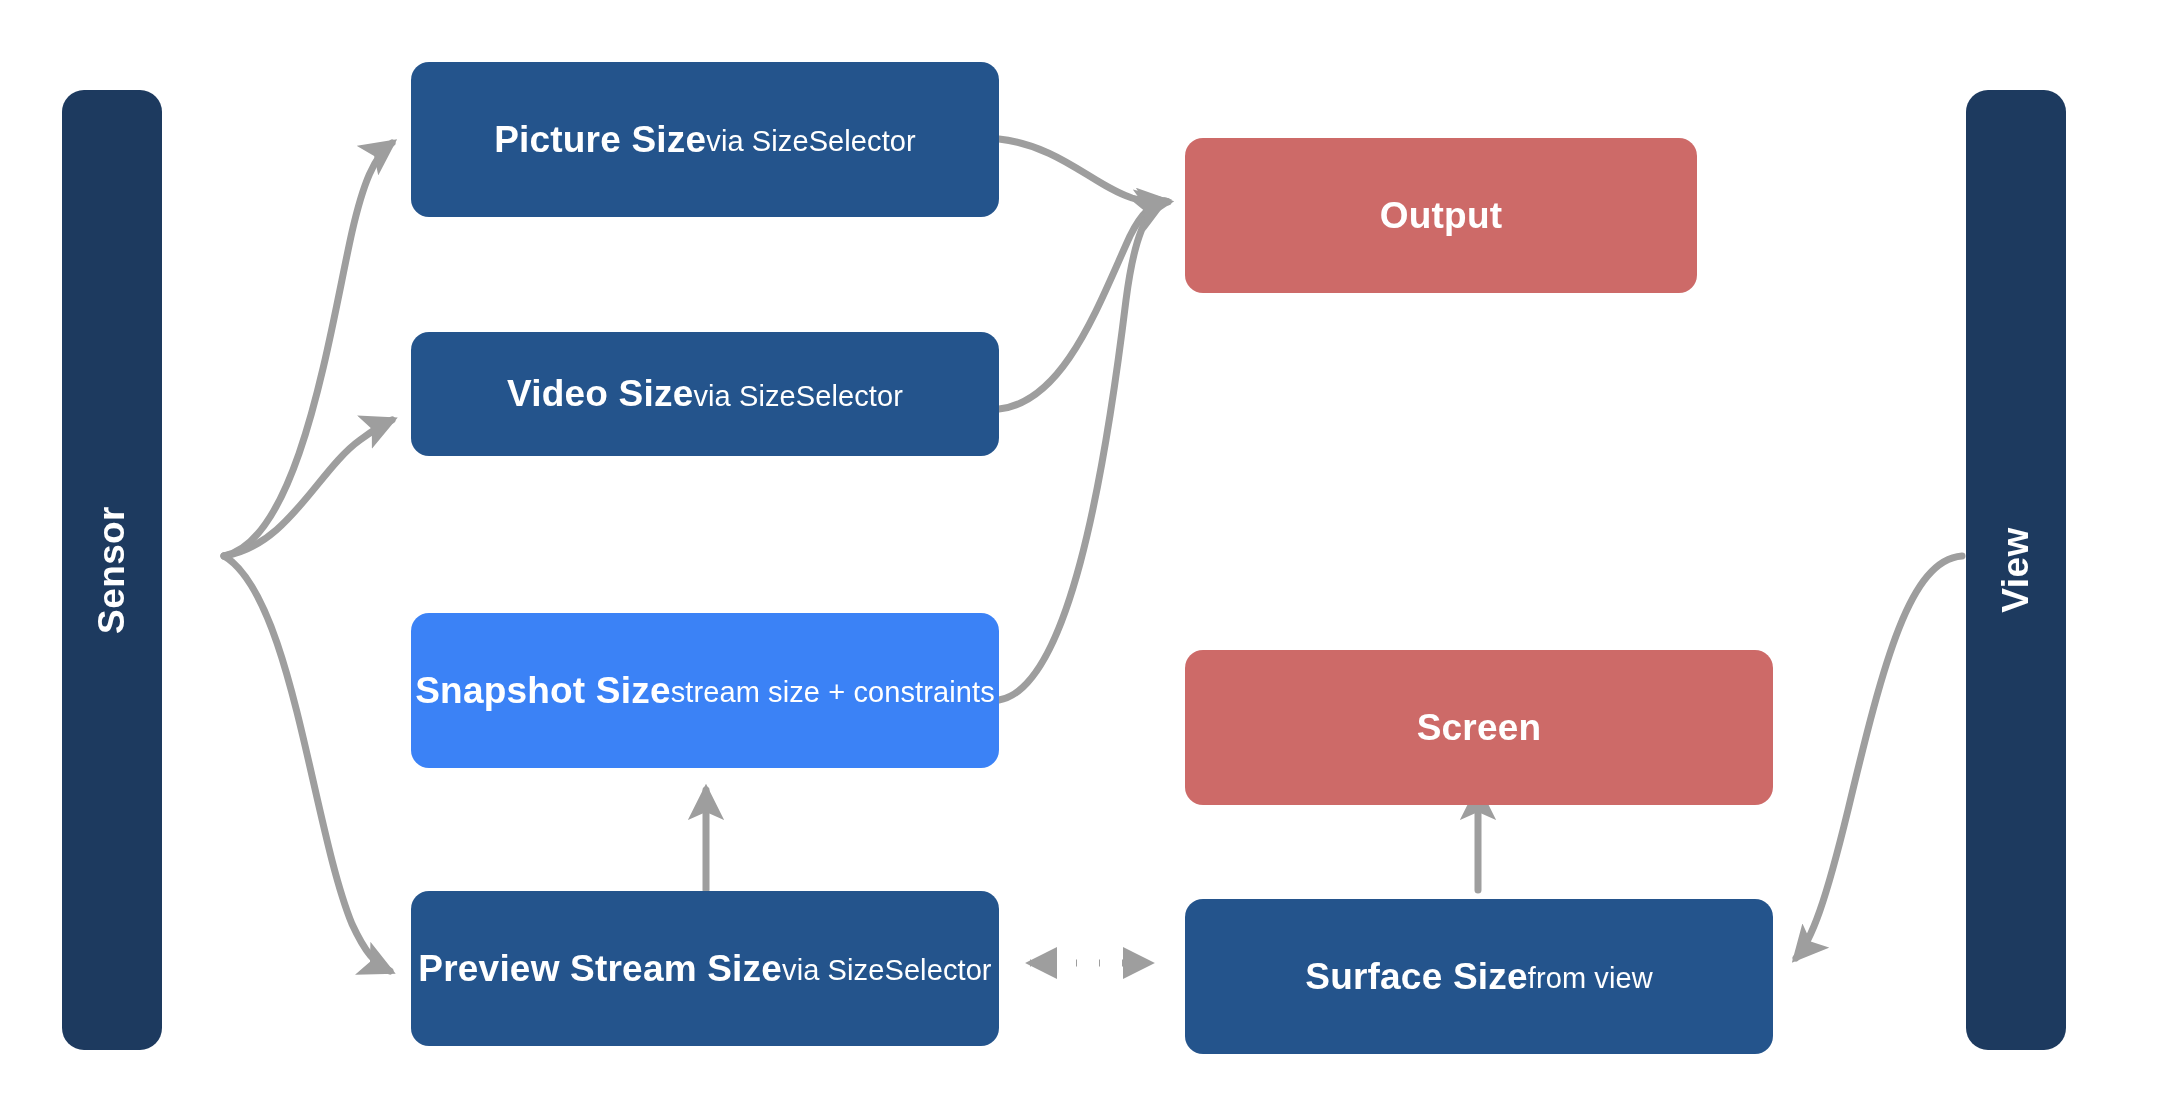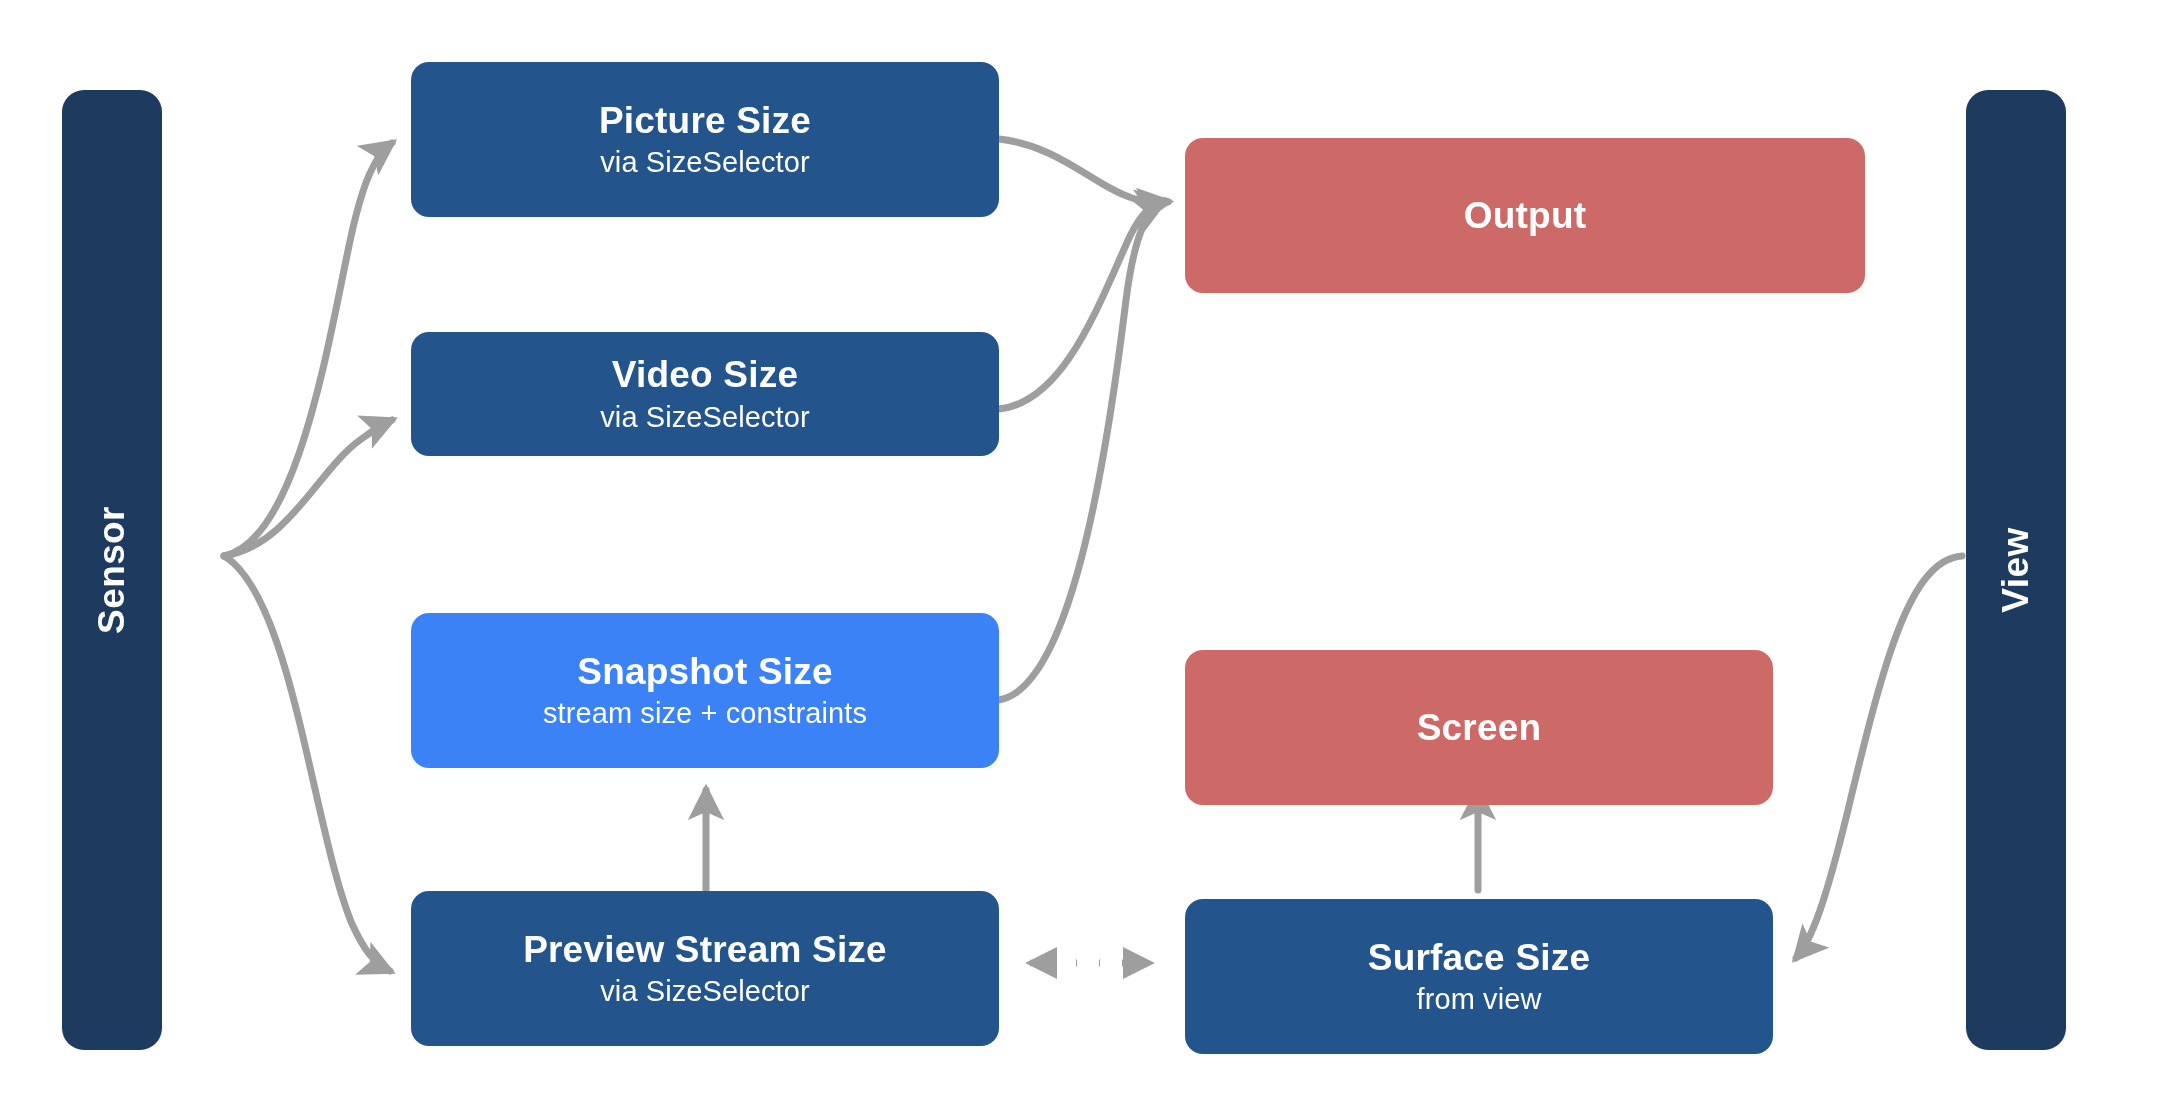--- a/index.html
+++ b/index.html
@@ -24,21 +24,21 @@
     top: 0;
     width: 2182px;
     height: 1104px;
     pointer-events: none;
   }
   .node {
     position: absolute;
     box-sizing: border-box;
     border-radius: 18px;
     display: flex;
-    flex-direction: column;
+    flex-direction: row;
     align-items: center;
     justify-content: center;
     text-align: center;
     color: #ffffff;
     z-index: 2;
   }
   .node .title {
     font-weight: bold;
     font-size: 37px;
     line-height: 1.12;
@@ -139,21 +139,21 @@
   <div class="node" style="left:411px; top:613px; width:588px; height:155px; background:#3b82f6;">
     <span class="title">Snapshot Size</span>
     <span class="subtitle">stream size + constraints</span>
   </div>
 
   <div class="node" style="left:411px; top:891px; width:588px; height:155px; background:#24548c;">
     <span class="title">Preview Stream Size</span>
     <span class="subtitle">via SizeSelector</span>
   </div>
 
-  <div class="node" style="left:1185px; top:138px; width:680px; height:155px; background:#cd6a68;text-align:right;">
+  <div class="node" style="left:1185px; top:138px; width:512px; height:155px; background:#cd6a68;text-align:right;">
     <span class="title">Output</span>
   </div>
 
   <div class="node" style="left:1185px; top:613px; width:588px; height:155px; background:#cd6a68;margin-top:37px;">
     <span class="title">Screen</span>
   </div>
 
   <div class="node" style="left:1185px; top:891px; width:588px; height:155px; background:#24548c;margin-top:8px;">
     <span class="title">Surface Size</span>
     <span class="subtitle">from view</span>

